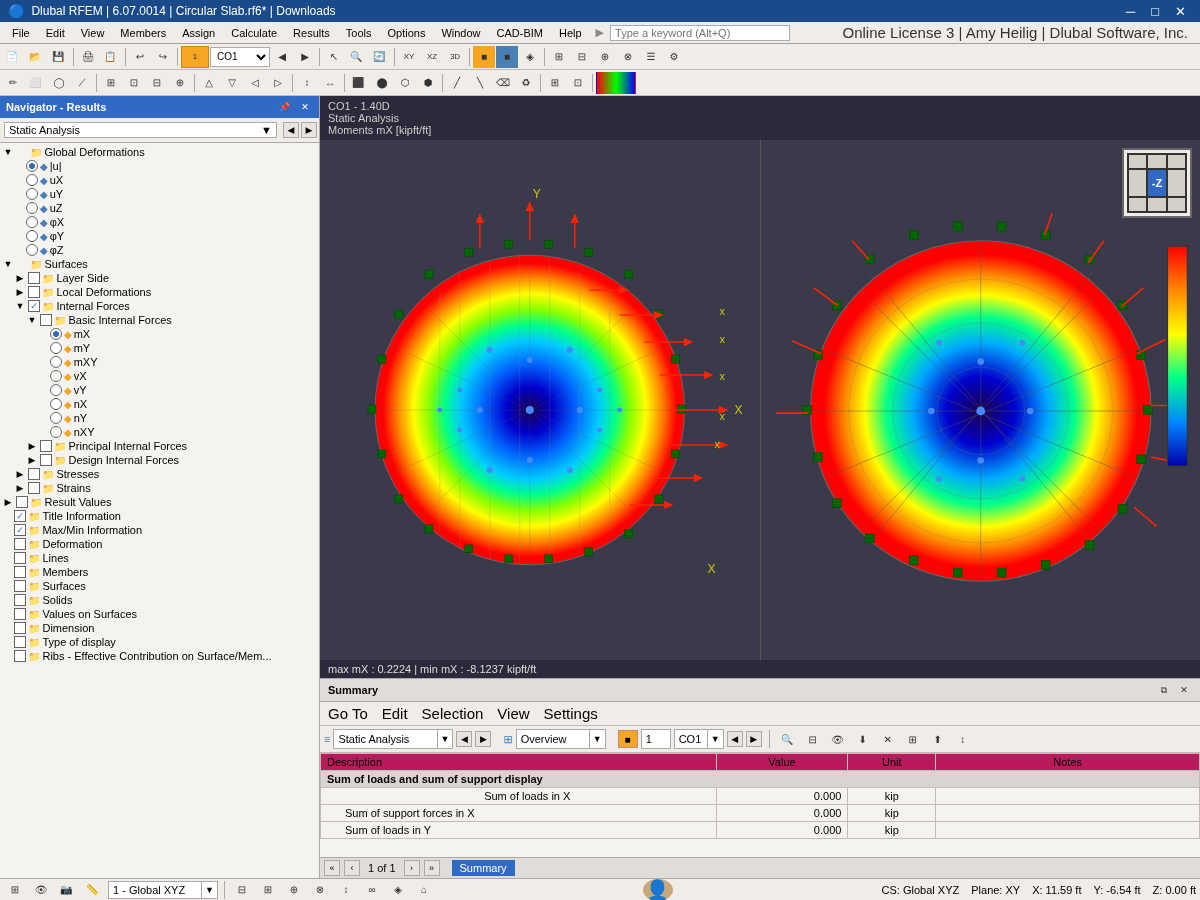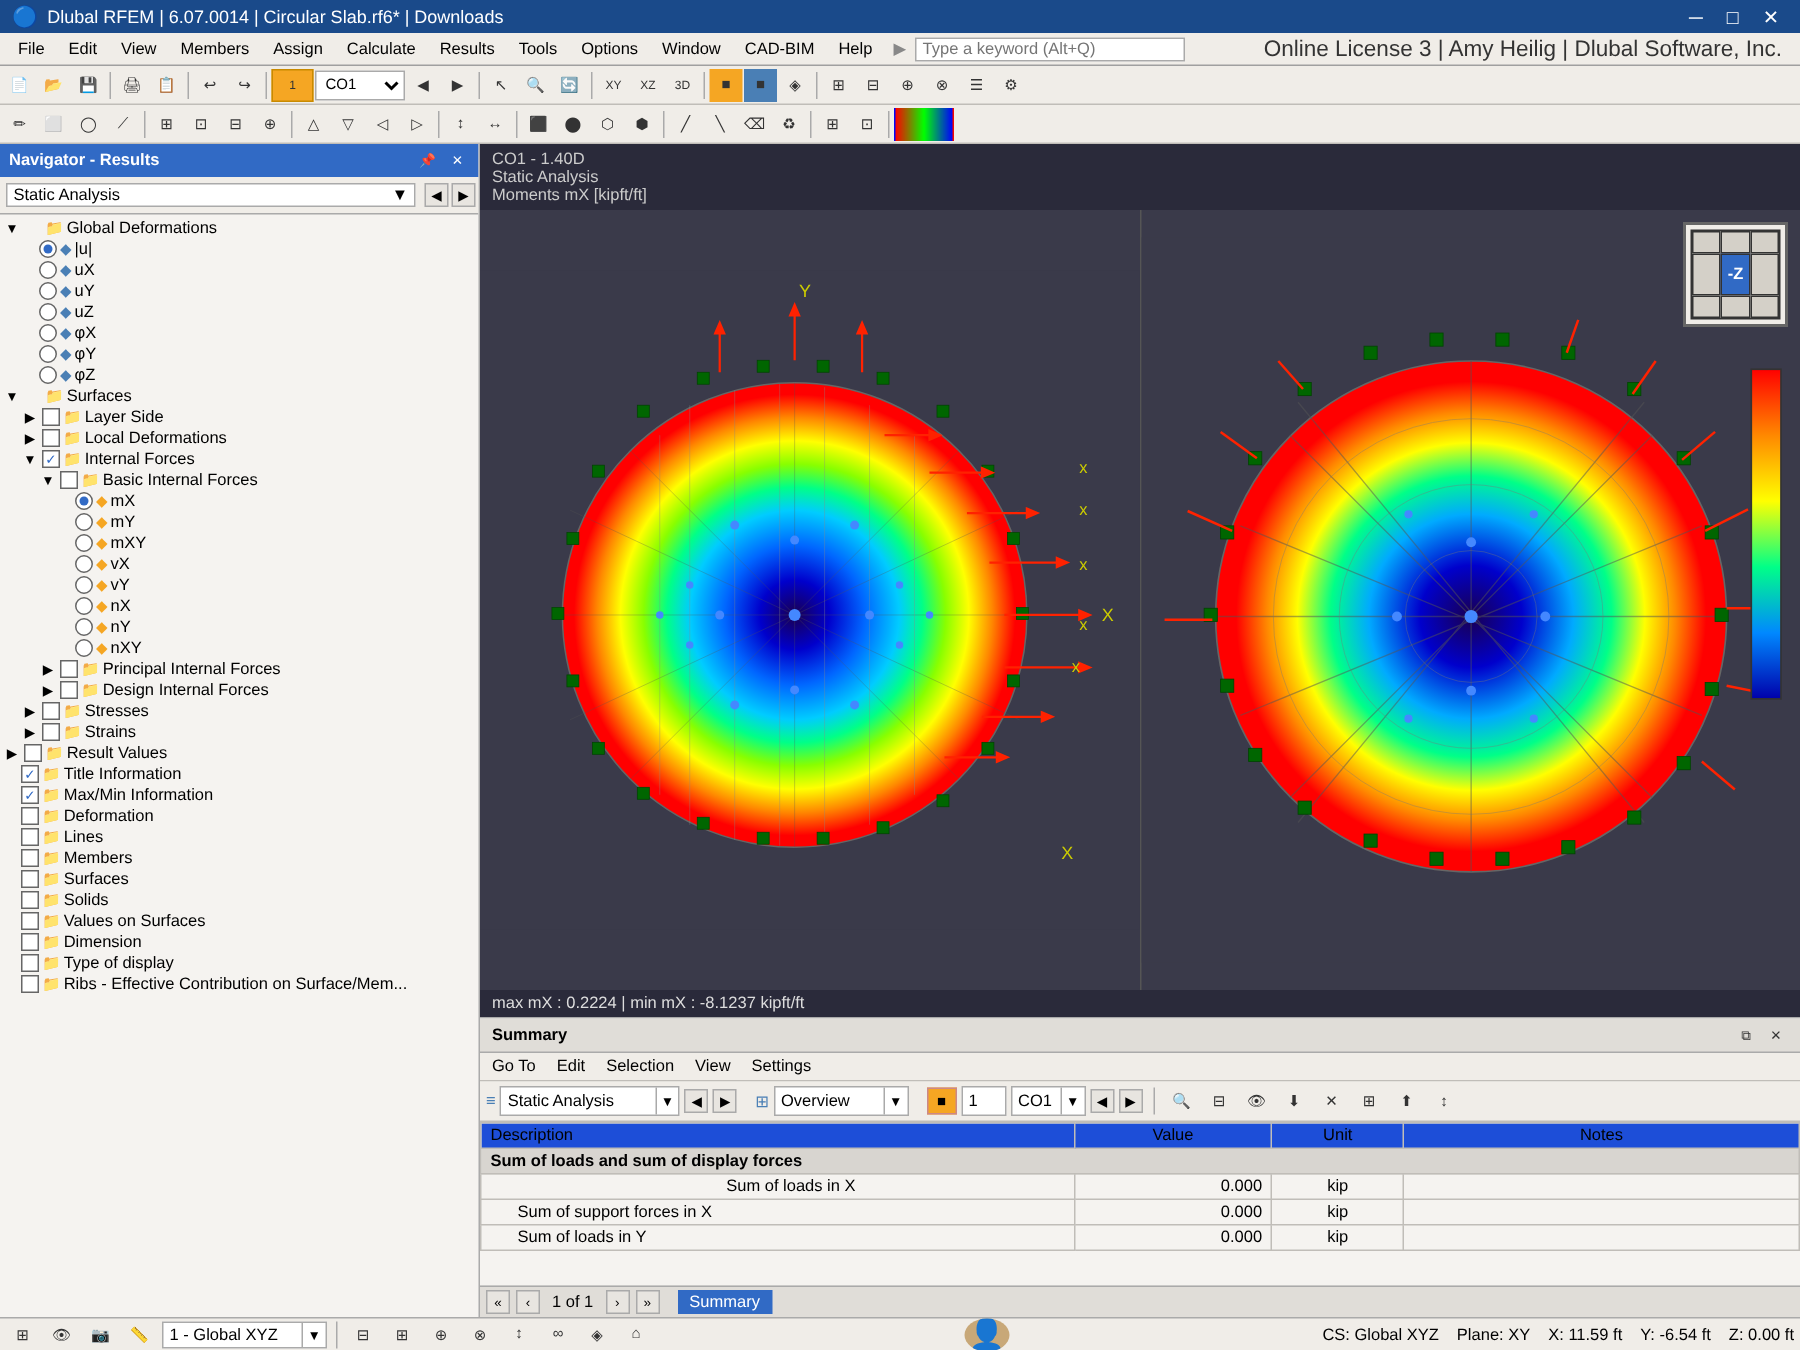--- a/index.html
+++ b/index.html
@@ -55,26 +55,26 @@
     
     
     #view-status { background: #2a2a3a; color: #ddd; padding: 3px 8px; font-size: 11px; }
     
     
     #z-indicator { position: absolute; top: 8px; right: 8px; background: #f0ede8; border: 2px solid #666; width: 70px; height: 70px; display: flex; align-items: center; justify-content: center; }
     
     
     #summary-panel { height: 200px; background: #f5f3f0; border-top: 1px solid #aaa; display: flex; flex-direction: column; }
     #summary-header { background: #e0ddd8; padding: 3px 8px; font-size: 11px; font-weight: bold; display: flex; align-items: center; justify-content: space-between; border-bottom: 1px solid #aaa; }
-    #summary-toolbar { background: #f0ede8; padding: 2px 4px; display: flex; align-items: center; gap: 6px; border-bottom: 1px solid #c0bdb8; font-size: 11px; }
+    #summary-toolbar { background: #f0ede8; padding: 2px 4px; display: flex; align-items: center; gap: 6px; border-bottom: 1px solid #c0bdb8; font-size: 15px; }
     .summary-menu { cursor: pointer; padding: 1px 4px; }
     #summary-controls { display: flex; align-items: center; gap: 3px; padding: 2px 4px; border-bottom: 1px solid #c0bdb8; background: #f0ede8; }
     #summary-table-area { overflow: auto; flex: 1; }
     table { width: 100%; border-collapse: collapse; font-size: 11px; }
-    th { background: #1d4ed8; border: 1px solid #c0bdb8; padding: 2px 6px; text-align: center; font-weight: normal; }
+    th { background: #be185d; border: 1px solid #c0bdb8; padding: 2px 6px; text-align: center; font-weight: normal; }
     td { border: 1px solid #c0bdb8; padding: 2px 6px; }
     .td-center { text-align: center; }
     .td-right { text-align: right; }
     .group-row { background: #d8d5d0; font-weight: bold; }
     
     #summary-footer { background: #e0ddd8; padding: 2px 4px; display: flex; align-items: center; gap: 4px; border-top: 1px solid #aaa; font-size: 11px; }
     
     
     #bottom-bar { height: 22px; background: #f0ede8; border-top: 1px solid #aaa; display: flex; align-items: center; gap: 4px; padding: 0 4px; font-size: 11px; }
     #coords { margin-left: auto; display: flex; gap: 12px; font-size: 11px; }
@@ -750,21 +750,21 @@
           <thead>
             <tr>
               <th style="width:45%; text-align:left;">Description</th>
               <th style="width:15%;">Value</th>
               <th style="width:10%;">Unit</th>
               <th style="width:30%;">Notes</th>
             </tr>
           </thead>
           <tbody id="summary-tbody">
           <tr class="group-row">
-                <td colspan="4">Sum of loads and sum of display forces</td>
+                <td colspan="4">Sum of loads and sum of support display</td>
               </tr>
               <tr>
     <td style="padding-left:24px;text-align:center;">Sum of loads in X</td>
     <td class="td-right">0.000</td>
     <td class="td-center">kip</td>
     <td></td>
   </tr>
               <tr>
     <td style="padding-left:24px;">Sum of support forces in X</td>
     <td class="td-right">0.000</td>

